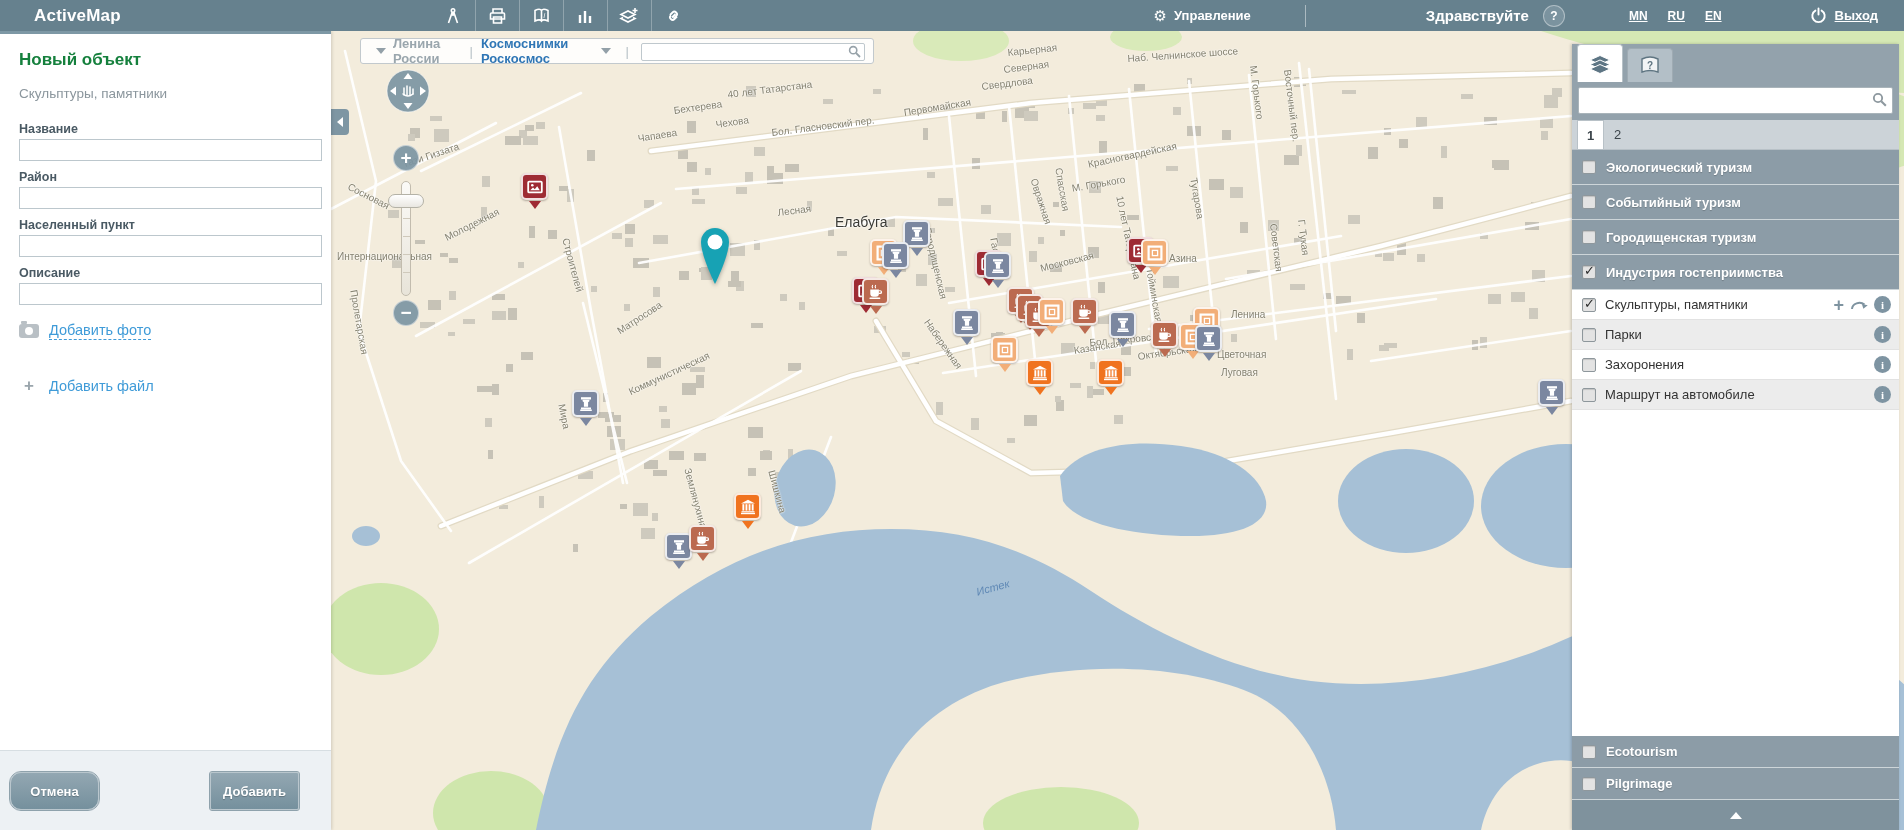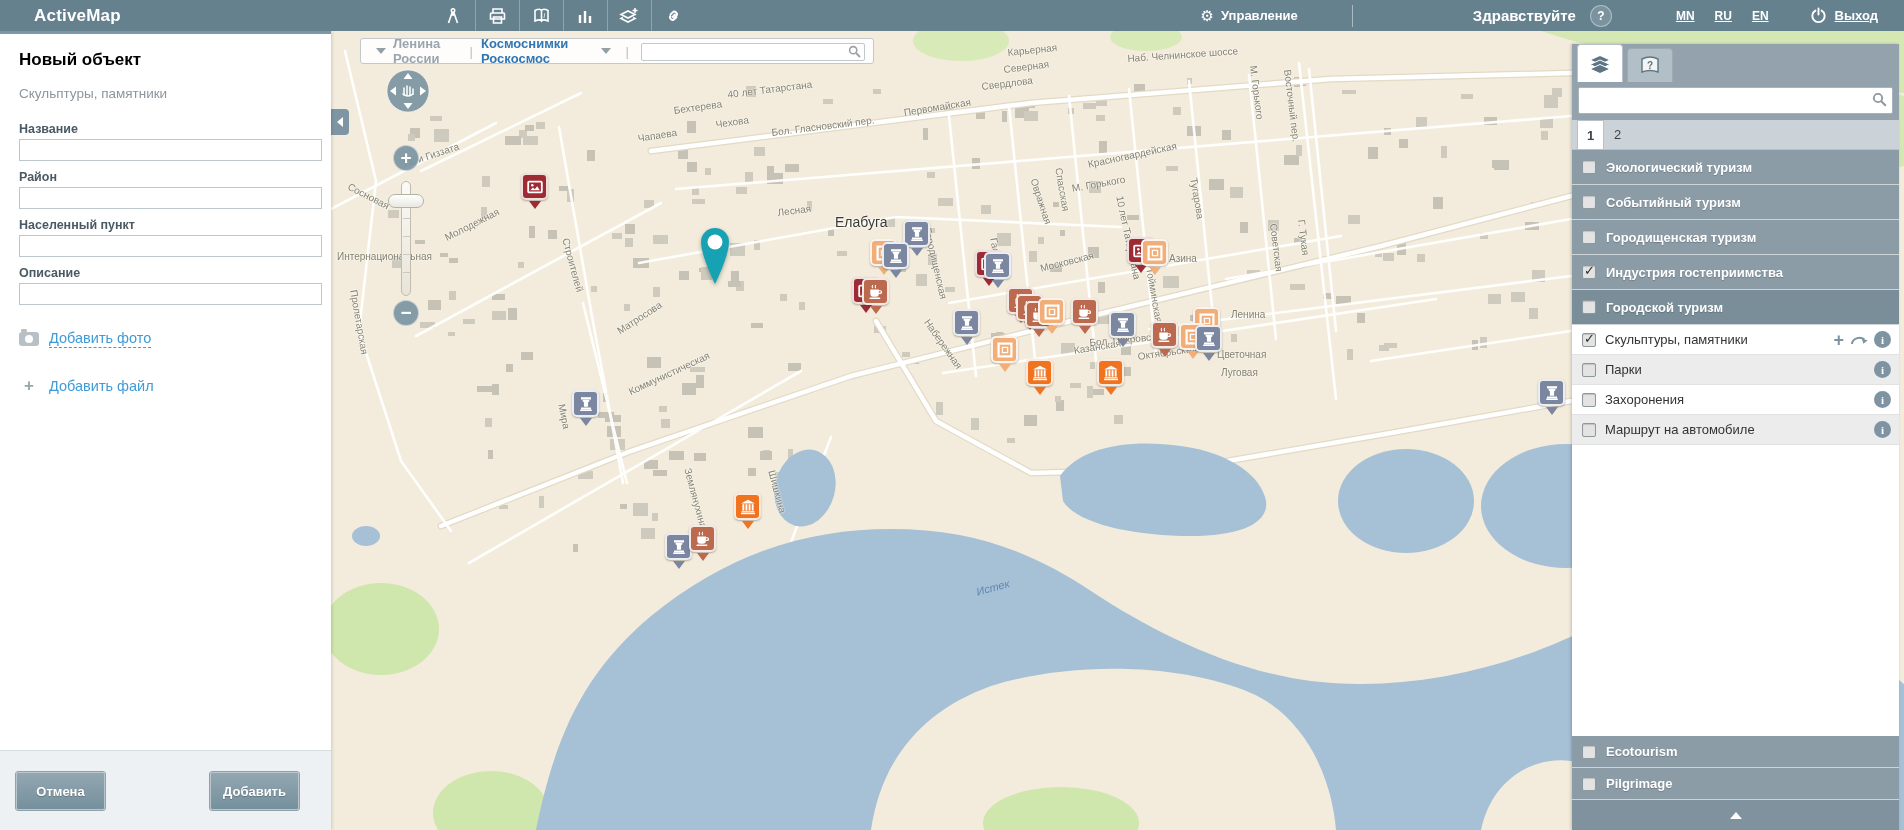--- a/index.html
+++ b/index.html
@@ -11,41 +11,41 @@
   .toolbar { display:flex; align-items:center; height:31px; margin-left:310px; }
   .tool { width:44px; height:31px; display:flex; align-items:center; justify-content:center; border-left:1px solid rgba(255,255,255,.28); cursor:pointer; }
   .tool:first-child { border-left:none; }
   .tool svg { stroke:#fff; fill:none; stroke-width:1.6; }
   .hdr-right { position:absolute; right:0; top:0; height:31px; display:flex; align-items:center; color:#fff; }
   .hdr-mgmt { display:flex; align-items:center; gap:7px; font-size:13px; font-weight:bold; margin-right:54px; cursor:pointer; }
   .gear { font-size:15px; line-height:1; }
   .hdr-sep { width:1px; height:22px; background:rgba(255,255,255,.45); margin-right:120px; }
   .greeting { font-size:15px; font-weight:bold; margin-right:14px; }
   .help-badge { width:22px; height:22px; border-radius:50%; background:#7b939f; border:1px solid rgba(255,255,255,.4); color:#fff; font-size:12px; font-weight:bold; display:flex; align-items:center; justify-content:center; margin-right:64px; cursor:pointer; }
-  .langs { display:flex; gap:20px; margin-right:41px; }
+  .langs { display:flex; gap:20px; margin-right:88px; }
   .lang { color:#fff; font-size:12px; font-weight:bold; text-decoration:underline; cursor:pointer; }
   .logout { display:flex; align-items:center; gap:8px; margin-right:26px; cursor:pointer; }
   .logout-label { font-size:13px; font-weight:bold; text-decoration:underline; }
 
   
   .left-panel { position:absolute; left:0; top:31px; width:331px; height:799px; background:#fff; border-top:3px solid #7d98a5; z-index:50; box-shadow:1px 0 3px rgba(0,0,0,.15); }
-  .lp-title { position:absolute; left:19px; top:16px; font-size:17px; font-weight:bold; color:#000000; }
+  .lp-title { position:absolute; left:19px; top:16px; font-size:17px; font-weight:bold; color:#15803d; }
   .lp-subtitle { position:absolute; left:19px; top:52px; font-size:13.5px; color:#8b969d; }
   .field-label { position:absolute; left:19px; font-size:12.5px; font-weight:bold; color:#4a5a64; }
   .field-input { position:absolute; left:19px; width:303px; height:22px; border:1px solid #bcc7cd; background:#fff; font-size:12px; padding:0 5px; color:#333; }
   .lp-link-row { position:absolute; left:19px; display:flex; align-items:center; gap:10px; cursor:pointer; }
   .cam-icon { width:20px; height:14px; background:#b9c0c5; border-radius:3px; position:relative; }
   .cam-icon::before { content:""; position:absolute; left:6px; top:3px; width:8px; height:8px; border-radius:50%; background:#fff; }
   .cam-icon::after { content:""; position:absolute; left:2px; top:-3px; width:6px; height:3px; background:#b9c0c5; border-radius:1px; }
   .plus-icon { color:#9aa5ac; font-size:17px; font-weight:bold; width:20px; text-align:center; }
   .lp-link { color:#3f9bd8; font-size:14.5px; }
   .lp-link.dashed { border-bottom:1px dashed #3f9bd8; padding-bottom:1px; }
   .lp-footer { position:absolute; left:0; bottom:0; width:100%; height:80px; background:#edf1f4; border-top:1px solid #d7dee2; }
   .btn { position:absolute; top:21px; width:89px; height:38px; background:linear-gradient(#93a7b2,#75909d); border:1px solid #b9c6cd; outline:1px solid #8fa2ac; border-radius:2px; color:#fff; font-weight:bold; font-size:13px; font-family:inherit; cursor:pointer; text-shadow:0 1px 1px rgba(0,0,0,.25); }
-  .btn-cancel { left:16px; }
+  .btn-cancel { left:10px;border-radius:11px; }
   .btn-submit { left:210px; }
 
   
   .map { position:absolute; left:331px; top:31px; width:1573px; height:799px; background:#f3ecdc; overflow:hidden; }
   .map svg.base { position:absolute; left:0; top:0; }
   .street-label { position:absolute; font-size:10px; color:#84816f; white-space:nowrap; text-shadow:0 0 2px #fff,0 0 2px #fff; transform-origin:left top; pointer-events:none; }
   .city-label { position:absolute; font-size:14px; color:#3a3a35; font-weight:500; text-shadow:0 0 2px #fff,0 0 3px #fff; pointer-events:none; }
   .river-label { position:absolute; font-size:11px; font-style:italic; color:#5f88b5; transform-origin:left top; pointer-events:none; }
 
   
@@ -171,21 +171,21 @@
 
   <div class="field-label" style="top:88px">Название</div>
   <input class="field-input" style="top: 105px;" value="">
   <div class="field-label" style="top:136px">Район</div>
   <input class="field-input" style="top: 153px;" value="">
   <div class="field-label" style="top:184px">Населенный пункт</div>
   <input class="field-input" style="top: 201px;" value="">
   <div class="field-label" style="top:232px">Описание</div>
   <input class="field-input" style="top: 249px;" value="">
 
-  <div class="lp-link-row" style="top:296px">
+  <div class="lp-link-row" style="top:288px">
     <span class="cam-icon"></span>
     <span class="lp-link dashed">Добавить фото</span>
   </div>
   <div class="lp-link-row" style="top:342px">
     <span class="plus-icon">+</span>
     <span class="lp-link">Добавить файл</span>
   </div>
 
   <div class="lp-footer">
     <button class="btn btn-cancel">Отмена</button>
@@ -920,24 +920,20 @@
         <span class="lbl">Событийный туризм</span>
       </div>
       <div class="grp-row">
         <span class="cb"></span>
         <span class="lbl">Городищенская туризм</span>
       </div>
       <div class="grp-row">
         <span class="cb checked"></span>
         <span class="lbl">Индустрия гостеприимства</span>
       </div>
-      <div class="grp-row selected">
-        <span class="cb"></span>
-        <span class="lbl">Городской туризм</span>
-      </div>
     </div>
   <div id="rp-layers">
       <div class="lyr-row odd">
         <span class="cb checked"></span>
         <span class="lbl">Скульптуры, памятники</span>
         <span class="lyr-actions">
           <span class="act-plus">+</span>
           <svg width="18" height="13" viewBox="0 0 18 13">
             <path d="M2 11 A7.5 6.5 0 0 1 14.5 6.5" stroke="#7e93a0" stroke-width="2" fill="none"></path>
             <path d="M11.5 6.5 h6 l-3.5 4.5z" fill="#7e93a0" transform="rotate(12 14.5 8)"></path>

